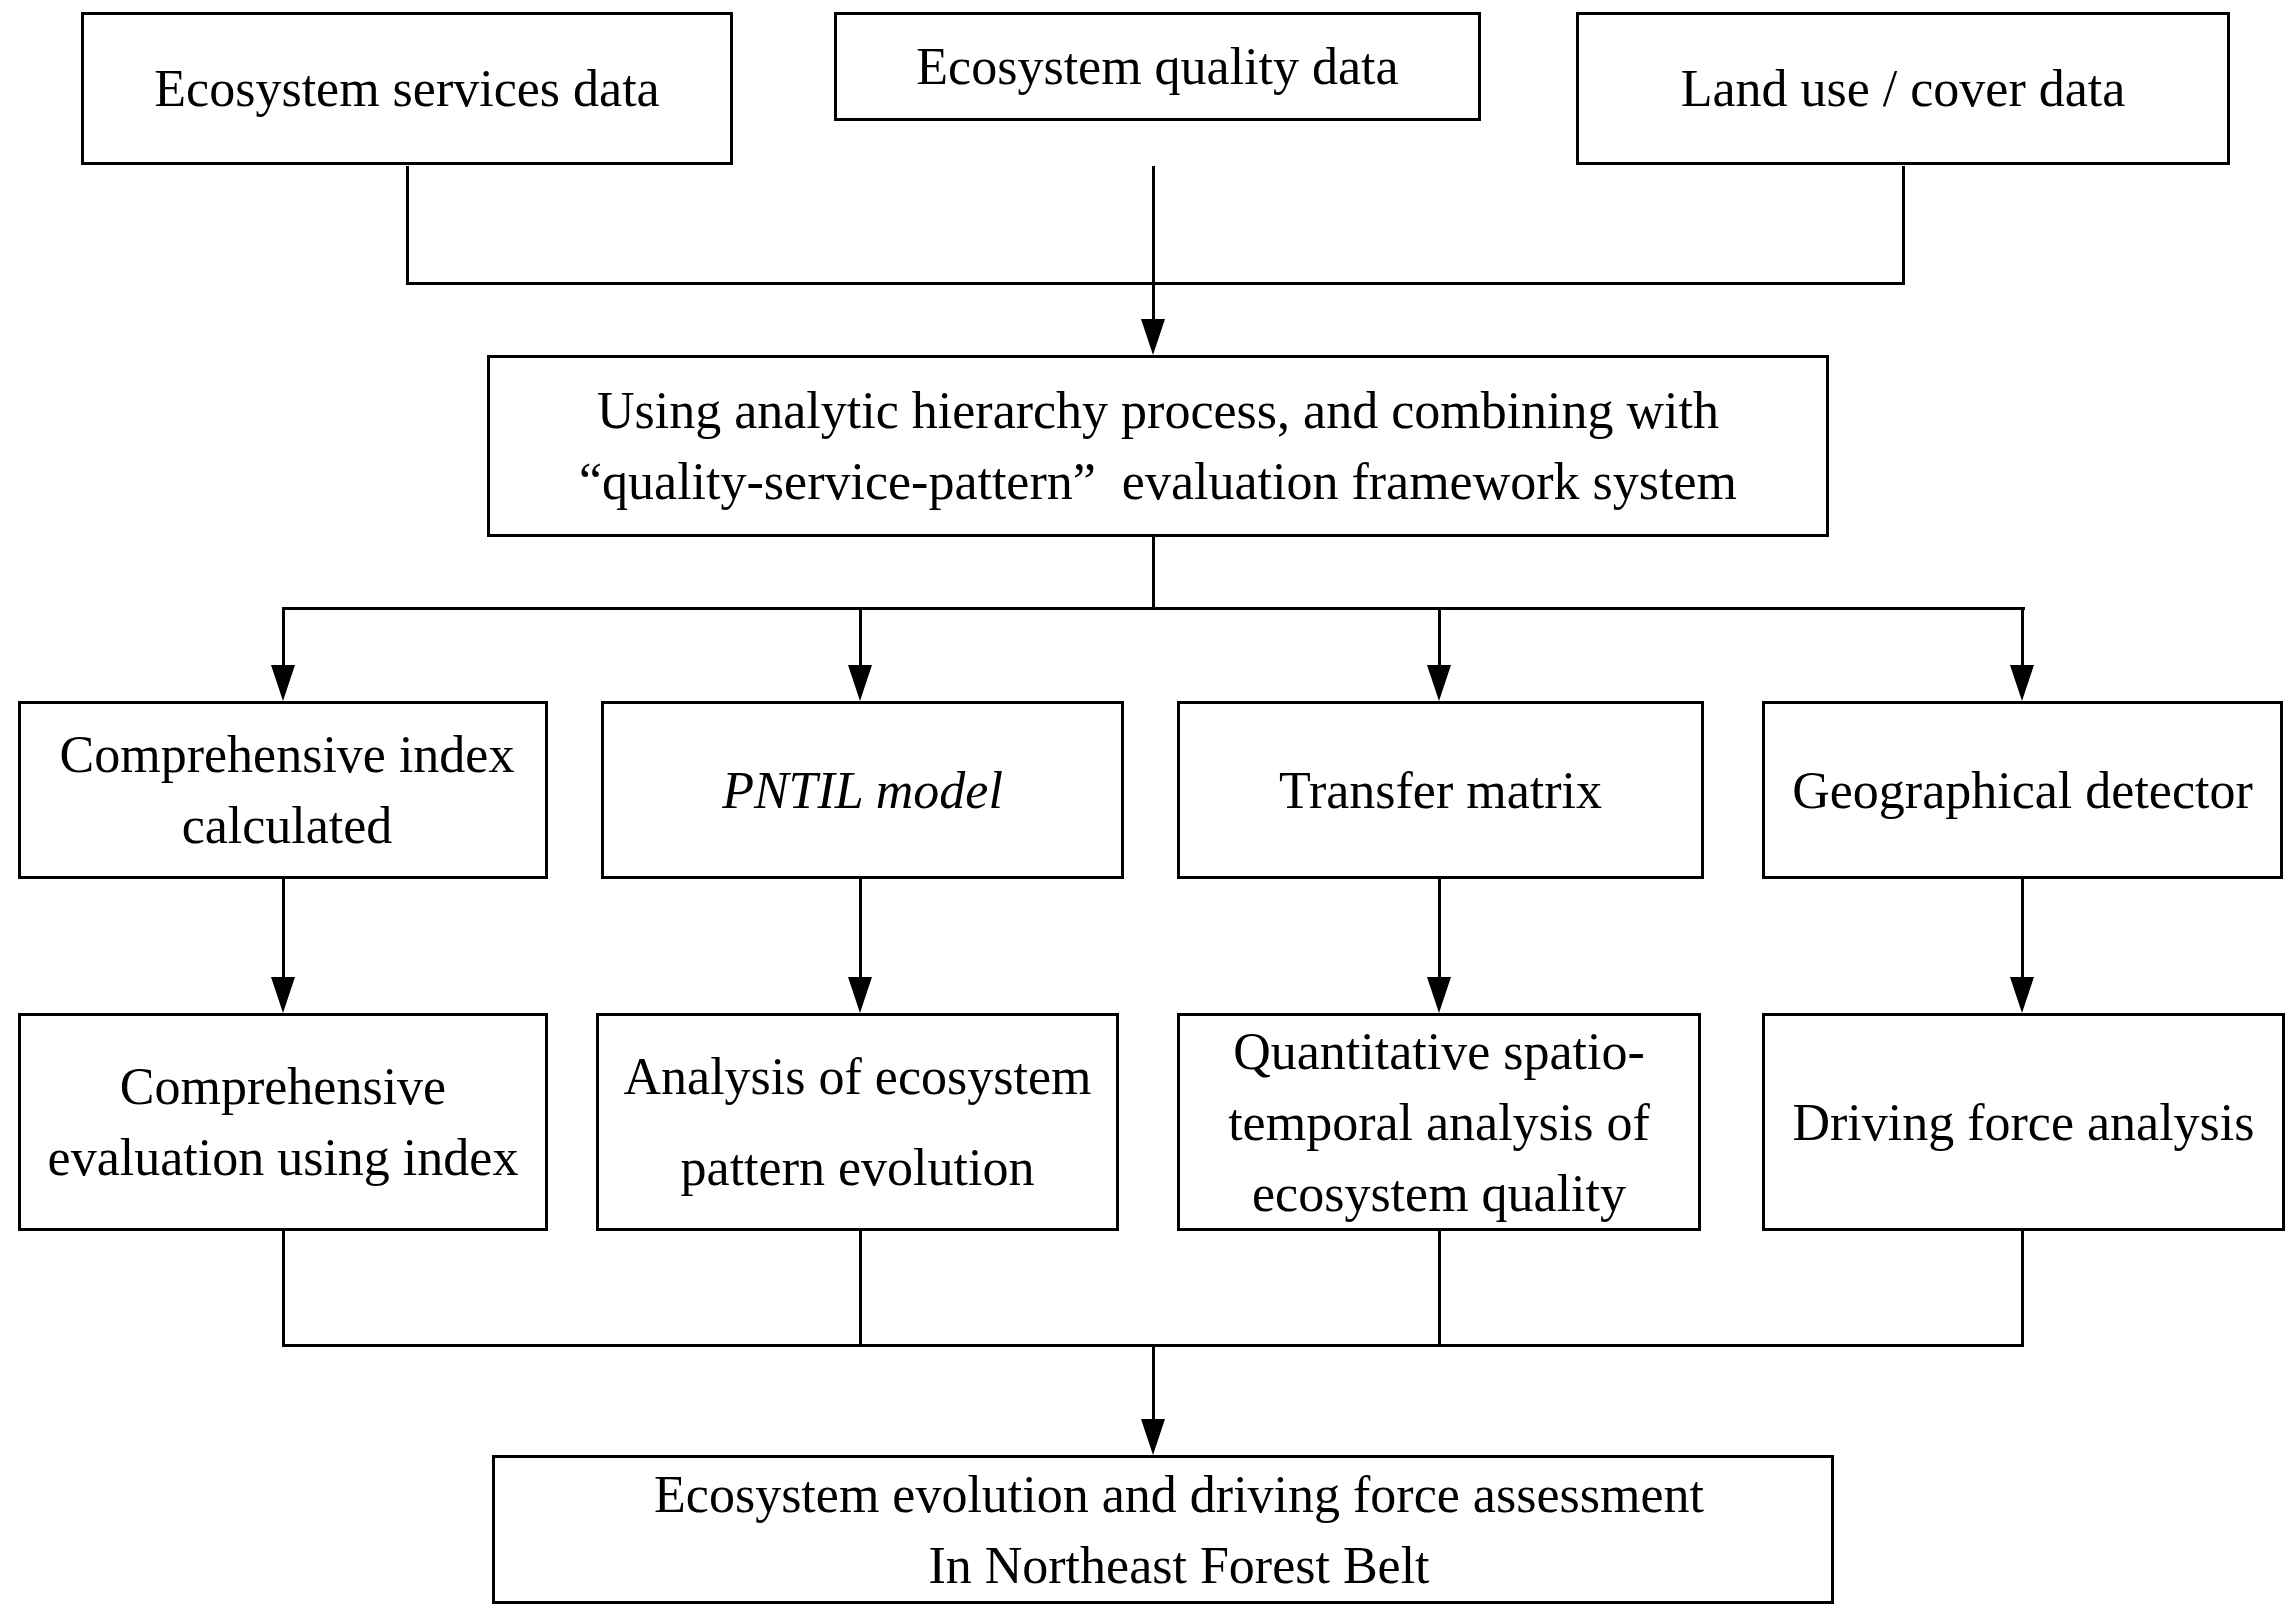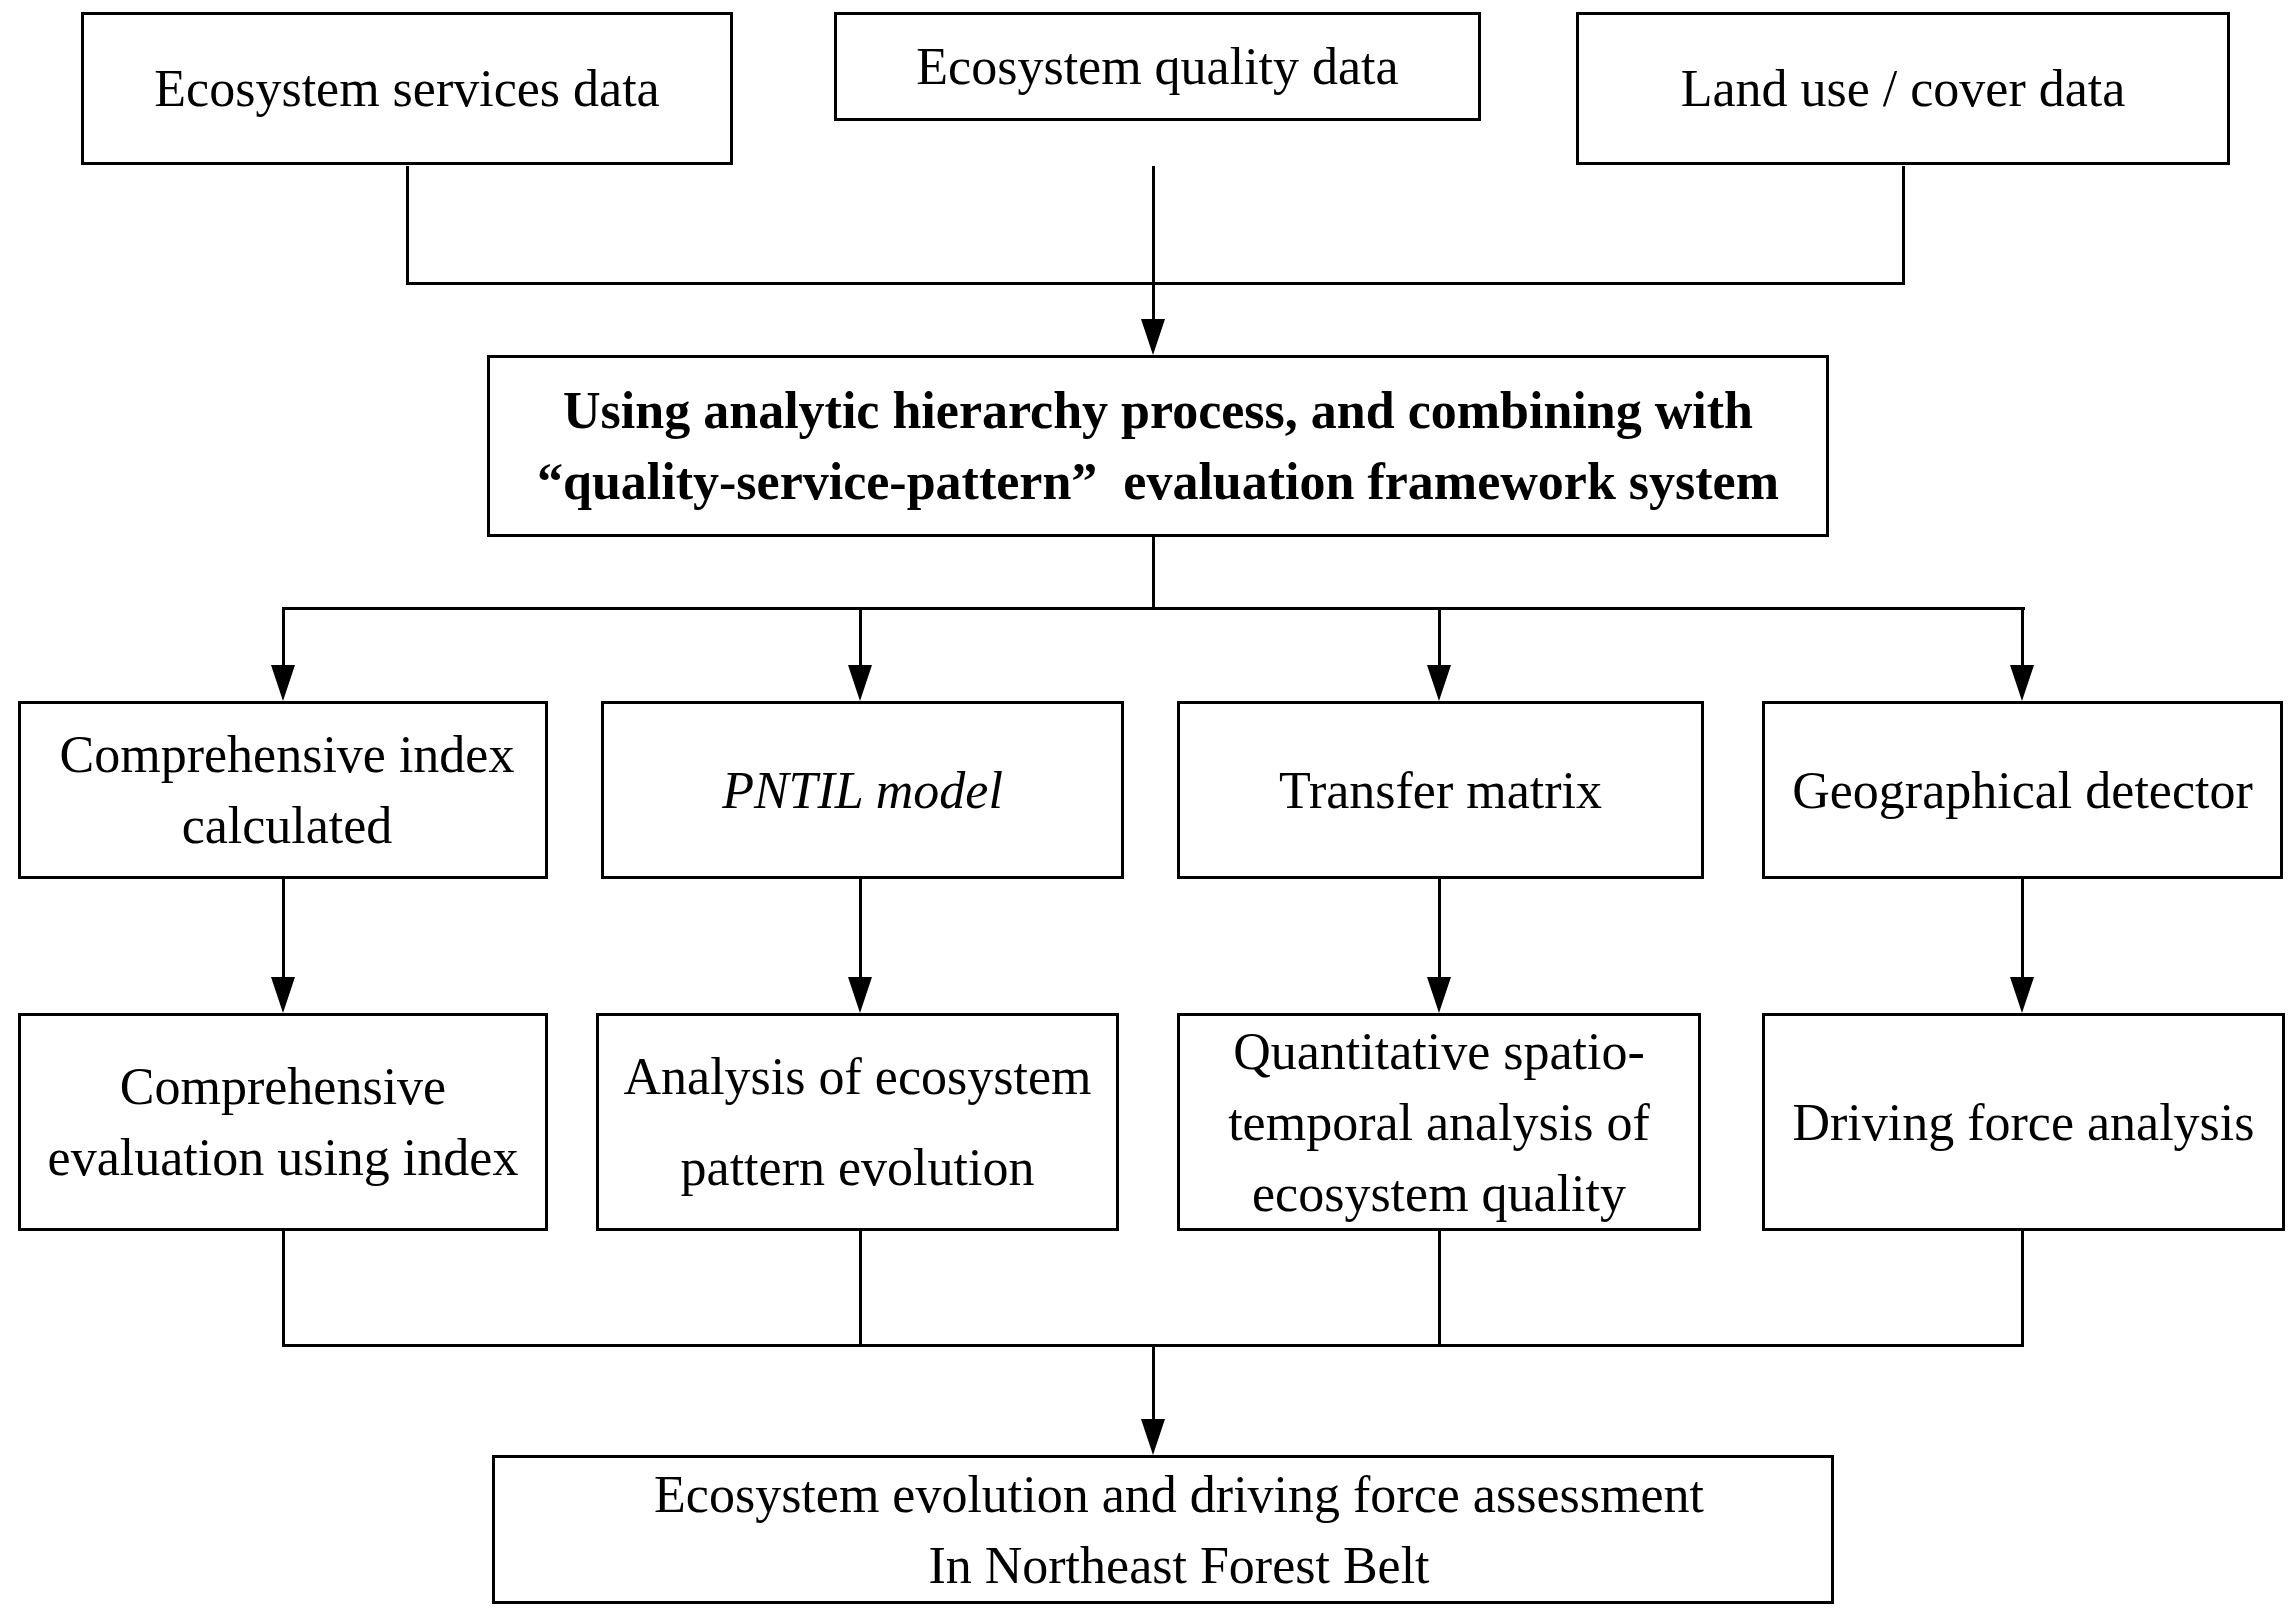--- a/index.html
+++ b/index.html
@@ -51,21 +51,21 @@
   <div class="box" style="left:1576px; top:12.3px; width:654px; height:153px;">
     <div class="tl">Land use / cover data</div>
   </div>
 
   <div class="v" style="left:406px; top:166px; height:118px;"></div>
   <div class="v" style="left:1152px; top:166px; height:155px;"></div>
   <div class="v" style="left:1902px; top:166px; height:118px;"></div>
   <div class="h" style="left:406px; top:282px; width:1499px;"></div>
   <div class="arr" style="left:1141px; top:319px;"></div>
 
-  <div class="box" style="left:487px; top:355px; width:1342px; height:182px;font-weight:bold;">
+  <div class="box" style="left:487px; top:355px; width:1342px; height:182px;">
     <div class="tl">Using analytic hierarchy process, and combining with</div>
     <div class="tl">“quality-service-pattern”  evaluation framework system</div>
   </div>
 
   <div class="v" style="left:1152px; top:537px; height:71px;"></div>
   <div class="h" style="left:282px; top:607px; width:1743px;"></div>
 
   <div class="v" style="left:282px; top:608px; height:57px;"></div>
   <div class="arr" style="left:271px; top:665px;"></div>
   <div class="v" style="left:859px; top:608px; height:57px;"></div>

